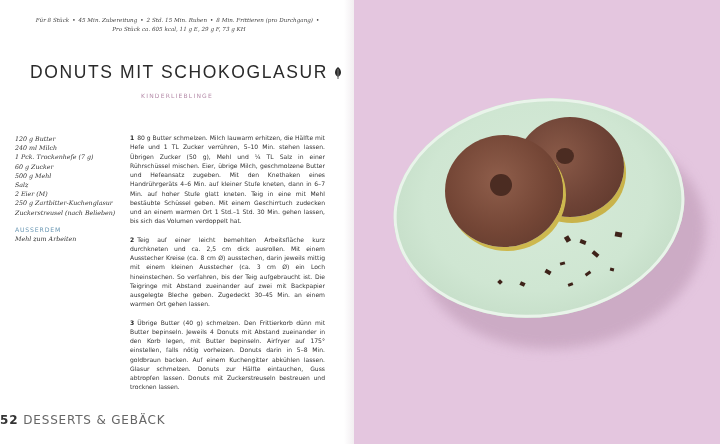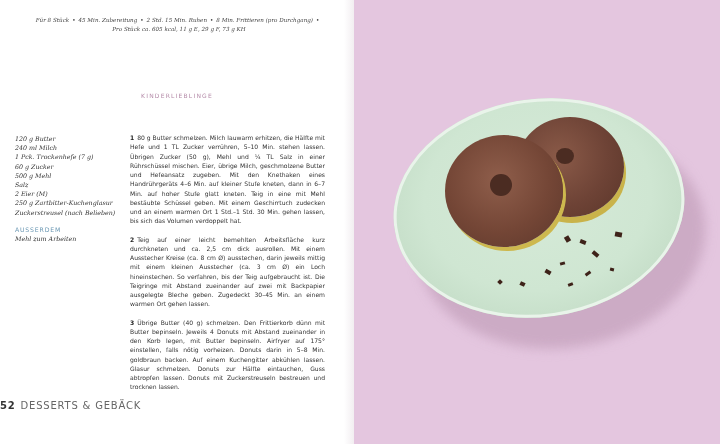--- a/index.html
+++ b/index.html
@@ -10,21 +10,21 @@
     .meta { position:absolute; left:20px; width:318px; top:16px; text-align:center; font-family:"DejaVu Serif", serif; font-style:italic; font-size:5.6px; line-height:9px; color:#444; }
     .meta .dot { margin:0 3px; }
     .title { position:absolute; left:30px; top:62px; font-family:"Liberation Sans", sans-serif; font-size:17.5px; letter-spacing:1.6px; color:#2a2a2a; font-weight:400; white-space:nowrap; }
     .leaf { display:inline-block; width:8px; height:12px; margin-left:6px; vertical-align:-1px; }
     .subtitle { position:absolute; left:0; width:354px; top:92px; text-align:center; font-size:6px; letter-spacing:1.2px; color:#b48aa8; }
     .ingredients { position:absolute; left:15px; top:134px; width:112px; font-family:"DejaVu Serif", serif; font-style:italic; font-size:6.3px; line-height:9.2px; color:#333; }
     .ingredients .sec { font-family:"DejaVu Sans", sans-serif; font-style:normal; color:#6a97b3; letter-spacing:0.8px; font-size:6.2px; margin-top:8px; }
     .steps { position:absolute; left:130px; top:133px; width:195px; font-family:"DejaVu Sans", sans-serif; font-size:6.05px; line-height:9.25px; color:#333; }
     .step { margin-bottom:9px; text-align:justify; }
     .step .num { font-weight:bold; margin-right:3px; color:#222; }
-    .footer { position:absolute; left:0; top:400px; font-size:10px; letter-spacing:0.8px; color:#666; }
+    .footer { position:absolute; left:0; top:413px; font-size:12px; letter-spacing:0.8px; color:#666; }
     .footer .pg { font-weight:bold; color:#333; margin-right:5px; }
     .plate-shadow { position:absolute; left:410px; top:120px; width:290px; height:220px; border-radius:50%; background:rgba(160,120,150,0.35); filter:blur(6px); transform:translate(6px,8px) rotate(-8deg); }
     .plate { position:absolute; left:393px; top:99px; width:292px; height:218px; border-radius:50%; background:radial-gradient(ellipse at 50% 45%, #d6ead8 0%, #cfe6d2 55%, #c3dcc6 80%, #e6f2e6 100%); transform:rotate(-8deg); box-shadow: inset 0 0 0 3px #e9f4ea; }
     .donut { position:absolute; border-radius:50%; }
     .donut-back { left:516px; top:117px; width:108px; height:100px; background:radial-gradient(circle at 40% 40%, #8a5a48 0%, #6e4336 55%, #5a3529 100%); box-shadow: 2px 6px 0 #c9b34a; }
     .donut-front { left:445px; top:135px; width:118px; height:112px; background:radial-gradient(circle at 45% 40%, #8f5e4b 0%, #744636 55%, #5c372b 100%); box-shadow: 3px 4px 0 #cdb84e; }
     .hole { position:absolute; border-radius:50%; background:#4b2c22; }
     .hole-front { left:490px; top:174px; width:22px; height:22px; }
     .hole-back { left:556px; top:148px; width:18px; height:16px; }
     .flake { position:absolute; background:#3e2219; }
@@ -33,20 +33,27 @@
 <body>
 
 <div class="left">
   <div class="meta">
     <div>
       <span>Für 8 Stück</span><span class="dot">•</span><span>45 Min. Zubereitung</span><span class="dot">•</span><span>2 Std. 15 Min. Ruhen</span><span class="dot">•</span><span>8 Min. Frittieren (pro Durchgang)</span><span class="dot">•</span>
     </div>
     <div>Pro Stück ca. 605 kcal, 11 g E, 29 g F, 73 g KH</div>
   </div>
 
+  <div class="title">
+    <span>DONUTS MIT SCHOKOGLASUR</span><svg class="leaf" viewBox="0 0 8 12">
+        <path d="M4 0 C8 3 8 8 4 10 C0 8 0 3 4 0 Z" fill="#2a2a2a"></path>
+        <path d="M4 10 L4 12" stroke="#2a2a2a" stroke-width="0.8"></path>
+        <path d="M4 2 L4 9" stroke="#fff" stroke-width="0.4"></path>
+      </svg>
+  </div>
 
   <div class="subtitle">KINDERLIEBLINGE</div>
 
   <div class="ingredients">
     <div>120 g Butter</div>
     <div>240 ml Milch</div>
     <div>1 Pck. Trockenhefe (7 g)</div>
     <div>60 g Zucker</div>
     <div>500 g Mehl</div>
     <div>Salz</div>

